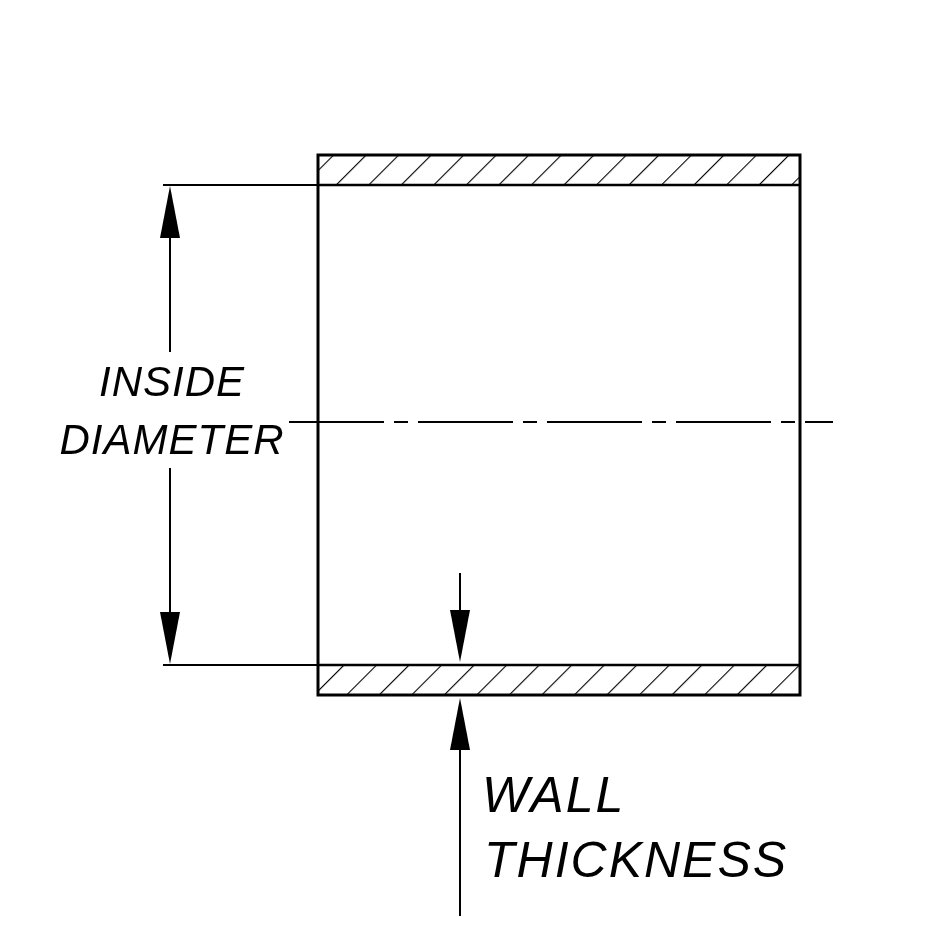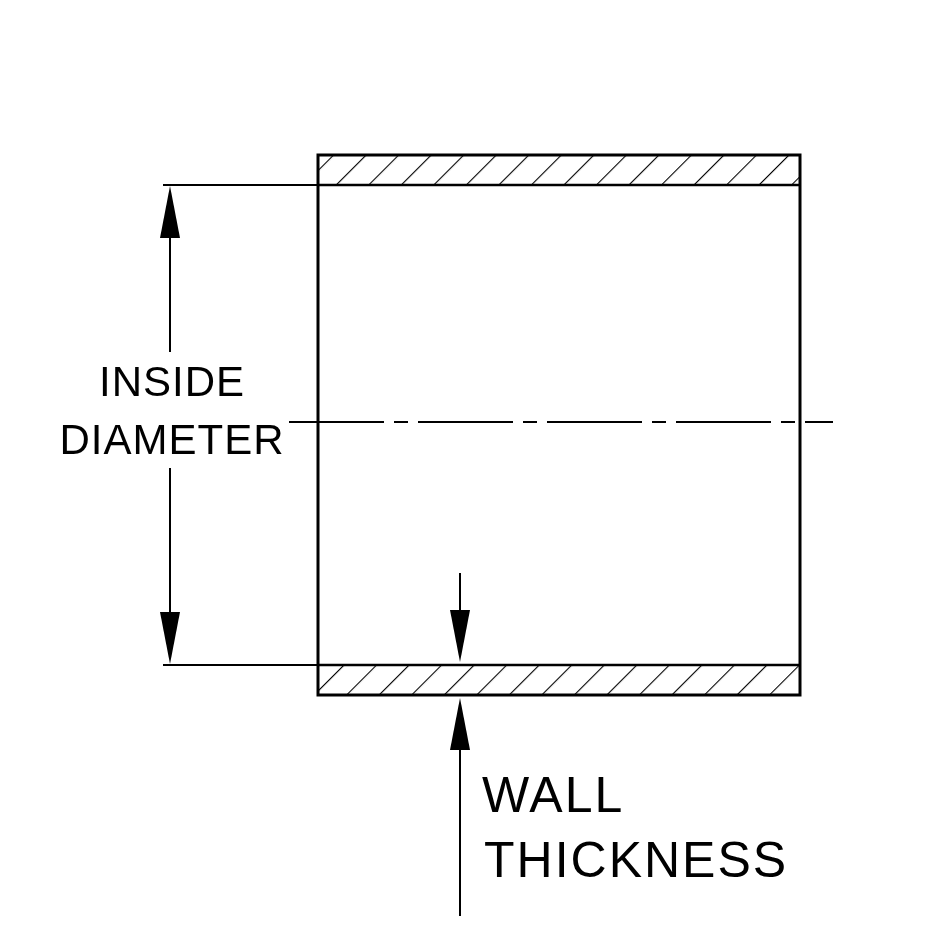--- a/index.html
+++ b/index.html
@@ -7,20 +7,21 @@
     padding: 0;
     background: #ffffff;
   }
   .stage {
     position: relative;
     width: 949px;
     height: 945px;
     background: #ffffff;
     font-family: "Liberation Sans", sans-serif;
     overflow: hidden;
+    font-style: italic;
   }
   svg { display: block; }
   .line {
     stroke: #000000;
     fill: none;
     stroke-linecap: butt;
   }
   .thick { stroke-width: 3; }
   .med   { stroke-width: 2.4; }
   .thin  { stroke-width: 2; }

